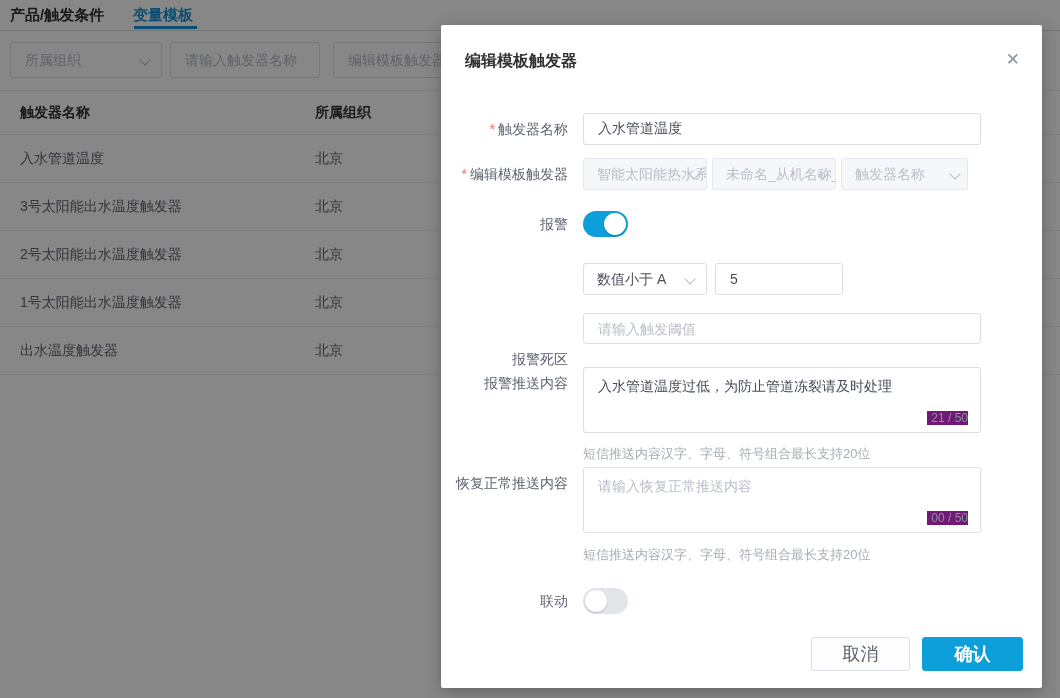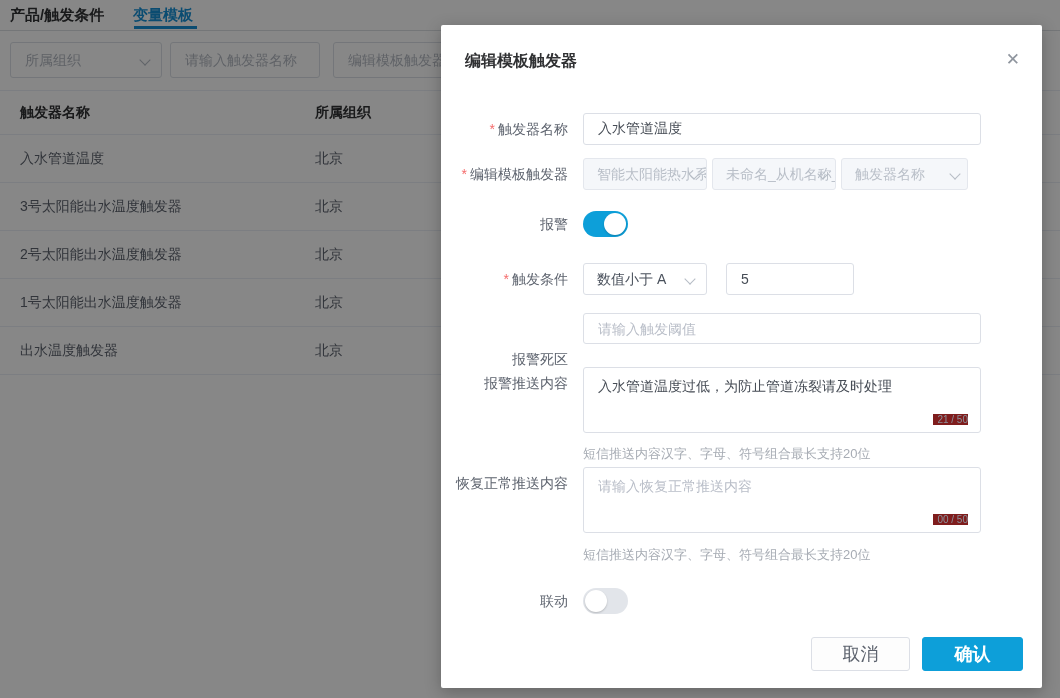--- a/index.html
+++ b/index.html
@@ -57,21 +57,21 @@
   .switch .knob{position:absolute;top:2px;width:22px;height:22px;border-radius:50%;background:#fff;
     box-shadow:0 1px 2px rgba(0,0,0,0.2);}
   .sw-on{background:#0d9fd9;}
   .sw-on .knob{right:2px;}
   .sw-off{background:#e2e5ea;}
   .sw-off .knob{left:2px;}
   .ta-wrap{position:relative;width:398px;height:66px;}
   .ta{width:398px;height:66px;box-sizing:border-box;border:1px solid #dcdfe6;border-radius:3px;
     padding:8px 14px;font-size:14px;color:#464c55;resize:none;outline:none;
     font-family:"Liberation Sans",sans-serif;line-height:20px;background:#fff;}
-  .counter{position:absolute;right:13px;bottom:8px;font-size:10px;color:#8c929b;background:#7f1d1d;padding-left:4px;}
+  .counter{position:absolute;right:13px;bottom:8px;font-size:12px;color:#8c929b;background:#701a75;padding-left:4px;}
   .hint{position:absolute;left:142px;font-size:13px;color:#a7acb4;}
   .btn{position:absolute;top:612px;height:34px;box-sizing:border-box;border-radius:3px;font-size:18px;
     text-align:center;line-height:32px;cursor:pointer;}
   .btn-cancel{left:370px;width:99px;background:#fdfdfd;border:1px solid #dcdfe6;color:#5d636e;}
   .btn-confirm{left:481px;width:101px;background:#0d9fd9;border:1px solid #0d9fd9;color:#fff;line-height:33px;font-weight:bold;}
 </style>
 </head>
 <body>
 
 <div class="bg-page">
@@ -154,22 +154,21 @@
   <div class="frow" style="top:186px;height:26px;">
     <div class="flabel" style="line-height:26px;">报警</div>
     <div class="fctrl">
       <div class="switch sw-on">
         <div class="knob"></div>
       </div>
     </div>
   </div>
 
   <div class="frow" style="top:238px;height:32px;">
-    <div class="flabel"><span class="req">*</span><span>触发条件</span></div>
-    <div class="fctrl" style="display:flex;gap:19px;">
+    <div class="fctrl" style="display:flex;gap:8px;">
       <div class="sel sel-en s1">
         <span>数值小于 A</span>
         <span class="caret"></span>
       </div>
       <input class="ipt" style="width: 128px;" value="5">
     </div>
   </div>
 
   <div class="frow" style="top:288px;height:31px;">
     <div class="flabel" style="line-height:31px;margin-top:31px;">报警死区</div>

